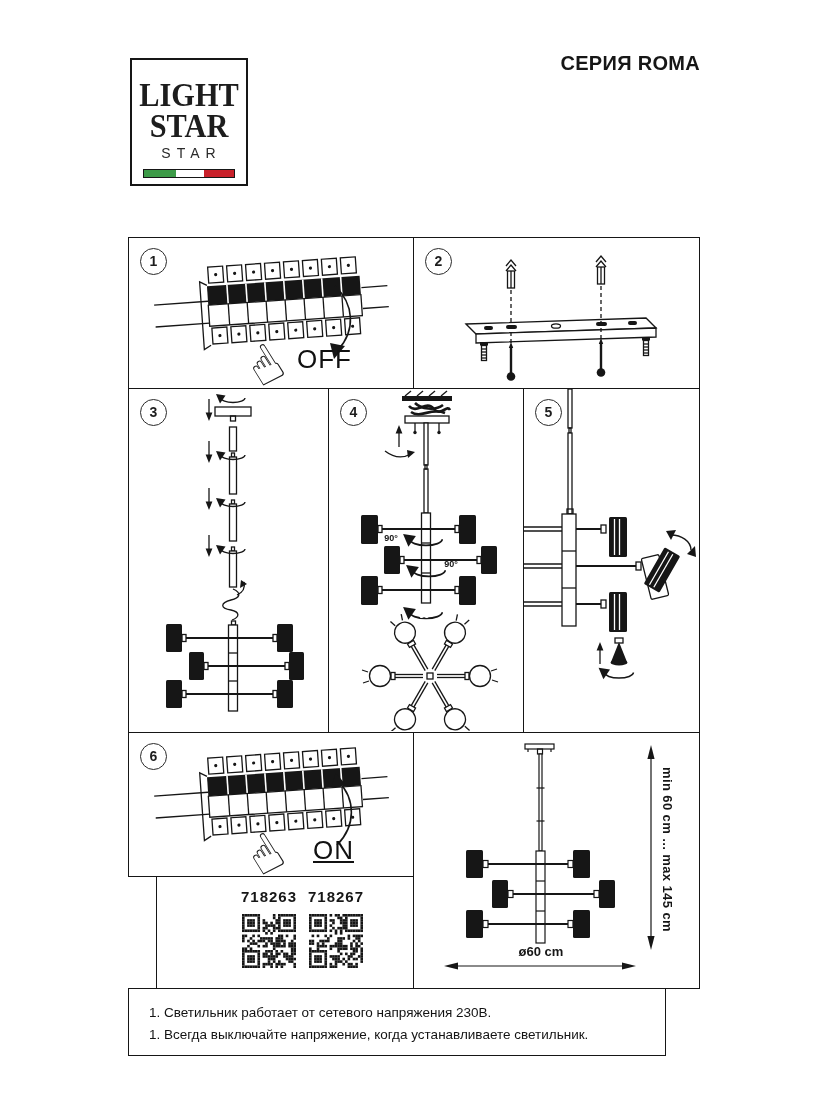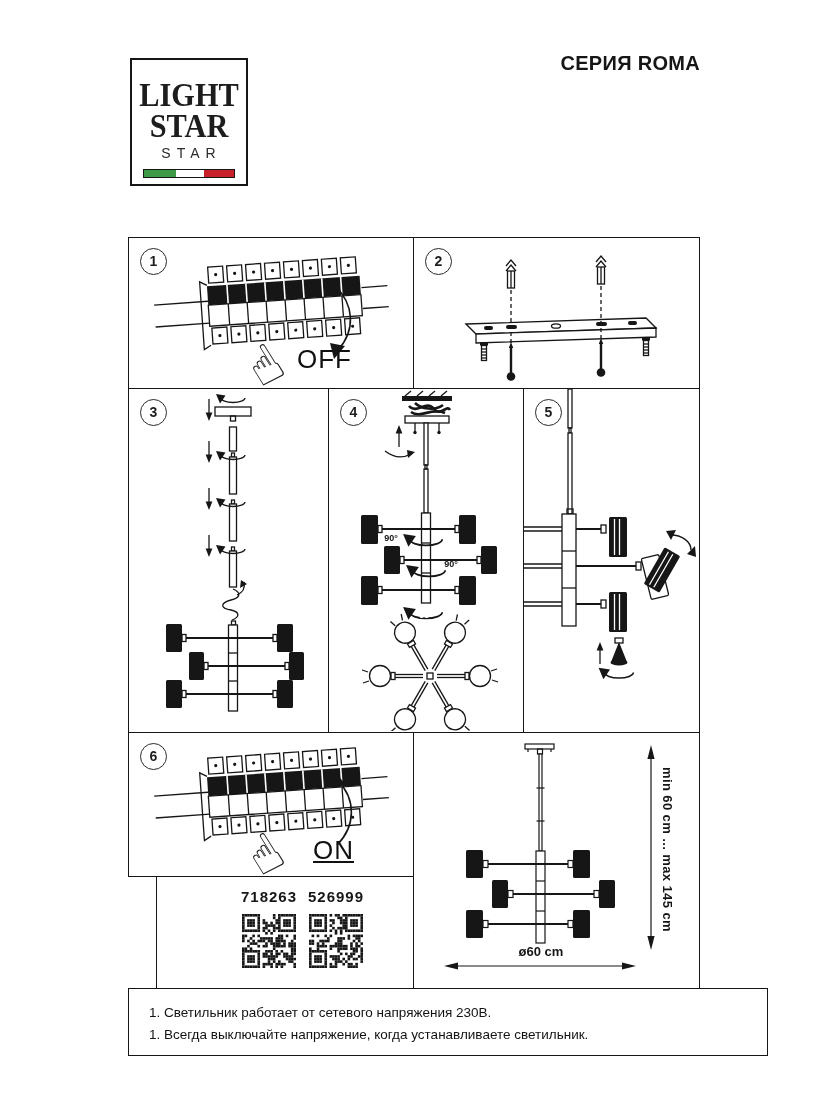--- a/index.html
+++ b/index.html
@@ -509,21 +509,21 @@
           <path d="M208,112 C227,93 227,66 209,48" stroke-width="1.6"></path>
           <polygon points="202,54 217,52 207,40" stroke="none" fill="#161616"></polygon>
         </g>
       </g>
     </svg>
     <span class="switch-label" style="left:184px;top:102px;text-decoration:underline;">ON</span>
   </div>
 
   <div class="cell" style="left:0;top:639px;width:286px;height:113px;margin-left:28px;">
     <span class="qr-label" style="left:77px;top:11px;">718263</span>
-    <span class="qr-label" style="left:144px;top:11px;">526999</span>
+    <span class="qr-label" style="left:144px;top:11px;">718267</span>
     <svg id="qr1" width="54" height="54" viewBox="0 0 54 54" style="position:absolute;left:85px;top:37px;">
         <rect x="0.00" y="0.00" width="2.62" height="2.62" fill="#161616"></rect>
         <rect x="2.57" y="0.00" width="2.62" height="2.62" fill="#161616"></rect>
         <rect x="5.14" y="0.00" width="2.62" height="2.62" fill="#161616"></rect>
         <rect x="7.71" y="0.00" width="2.62" height="2.62" fill="#161616"></rect>
         <rect x="10.29" y="0.00" width="2.62" height="2.62" fill="#161616"></rect>
         <rect x="12.86" y="0.00" width="2.62" height="2.62" fill="#161616"></rect>
         <rect x="15.43" y="0.00" width="2.62" height="2.62" fill="#161616"></rect>
         <rect x="30.86" y="0.00" width="2.62" height="2.62" fill="#161616"></rect>
         <rect x="36.00" y="0.00" width="2.62" height="2.62" fill="#161616"></rect>
@@ -1028,18 +1028,18 @@
           <line x1="42" y1="233" x2="210" y2="233"></line>
           <polygon points="30,233 44,229.5 44,236.5" fill="#161616" stroke="none"></polygon>
           <polygon points="222,233 208,229.5 208,236.5" fill="#161616" stroke="none"></polygon>
         </g>
       </g>
     </svg>
     <div class="dim-v">min 60 cm ... max 145 cm</div>
     <div class="dim-h">ø60 cm</div>
   </div>
 
-  <div class="cell notes" style="left:0;top:751px;width:640px;height:68px;">
+  <div class="cell notes" style="left:0;top:751px;width:538px;height:68px;">
     <div>1. Светильник работает от сетевого напряжения 230В.</div>
     <div>1. Всегда выключайте напряжение, когда устанавливаете светильник.</div>
   </div>
 
 </div>
 
 </body></html>

